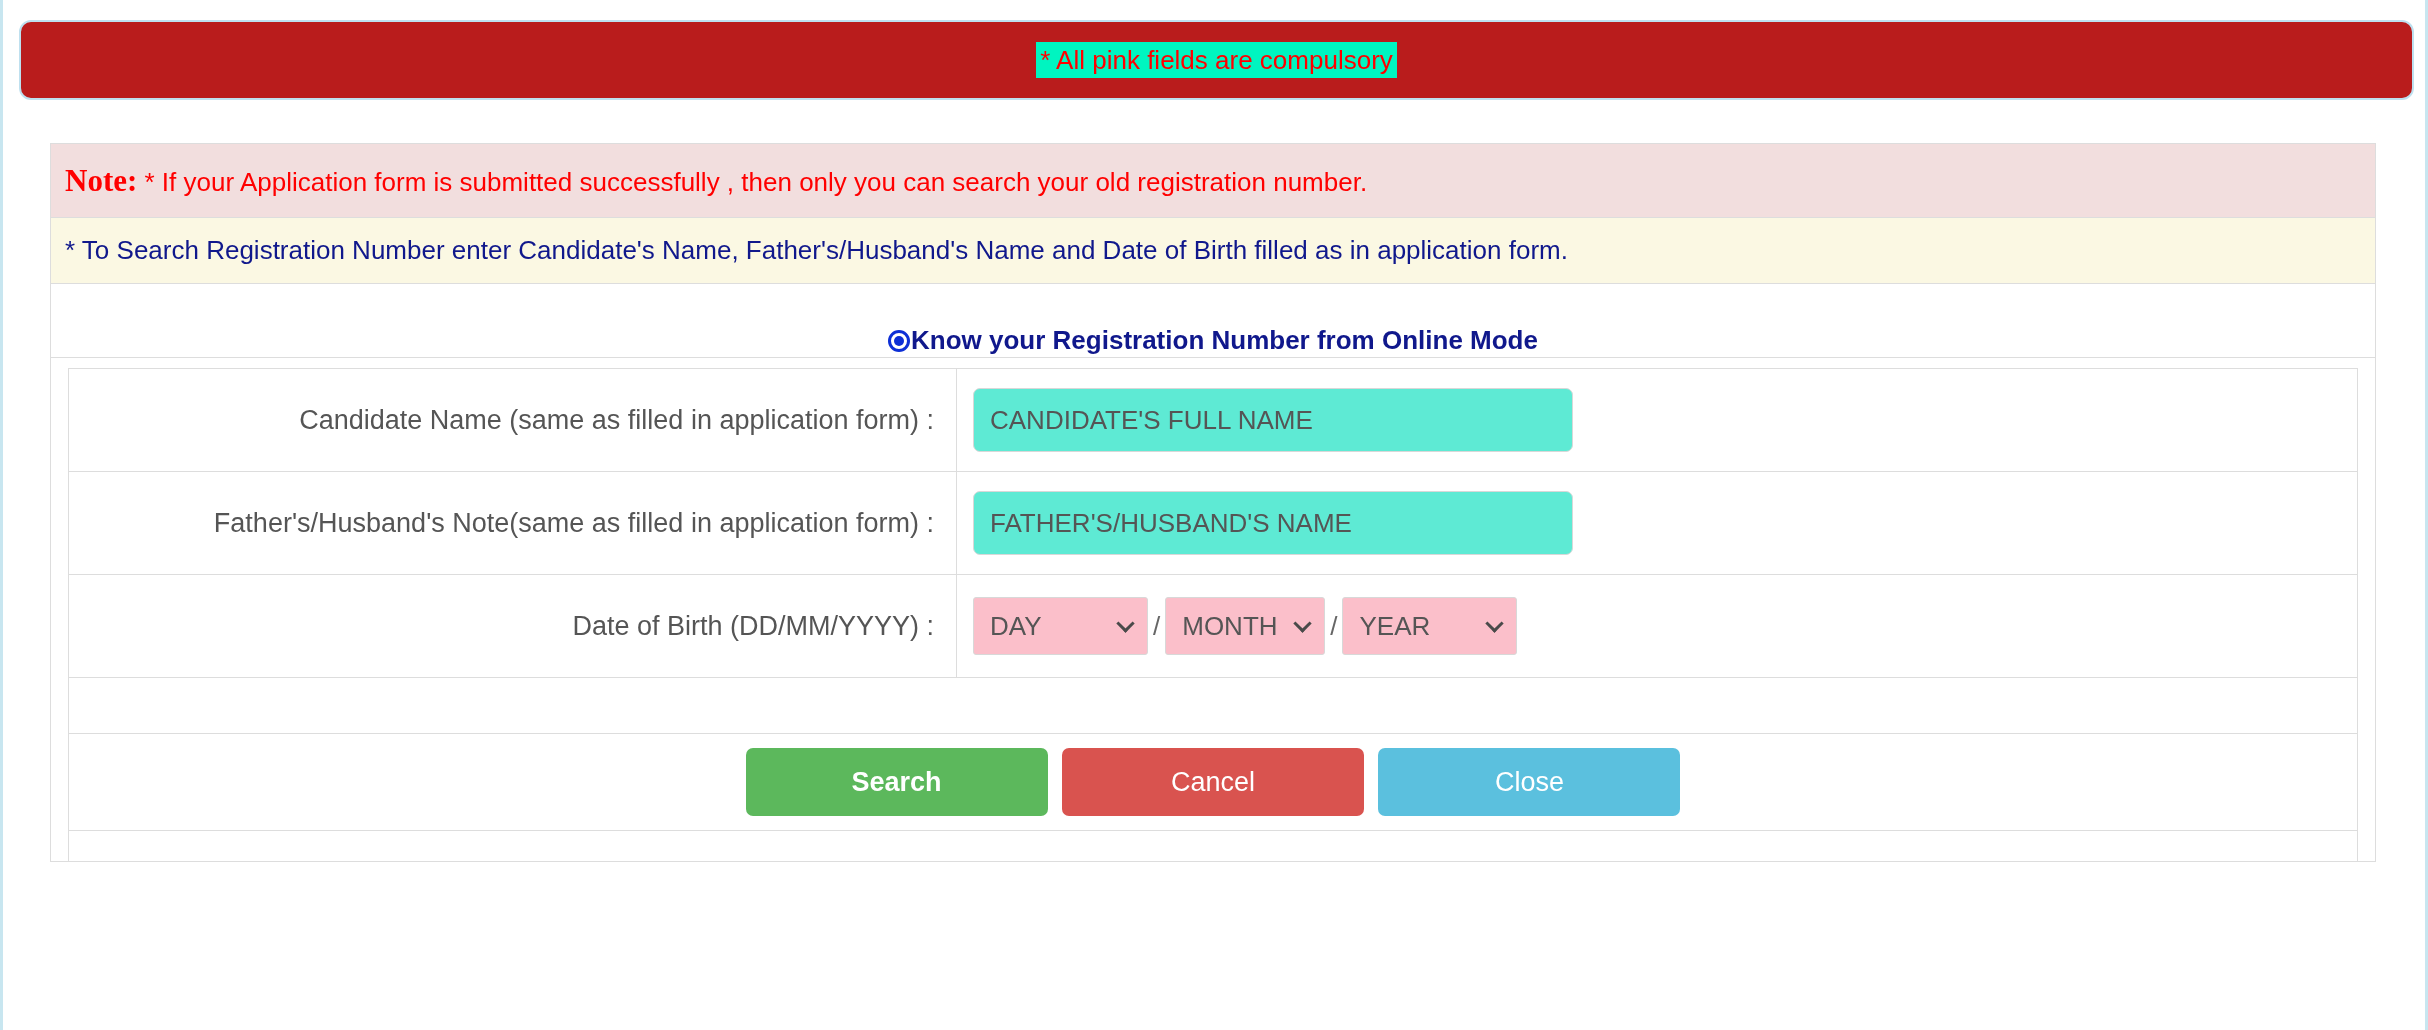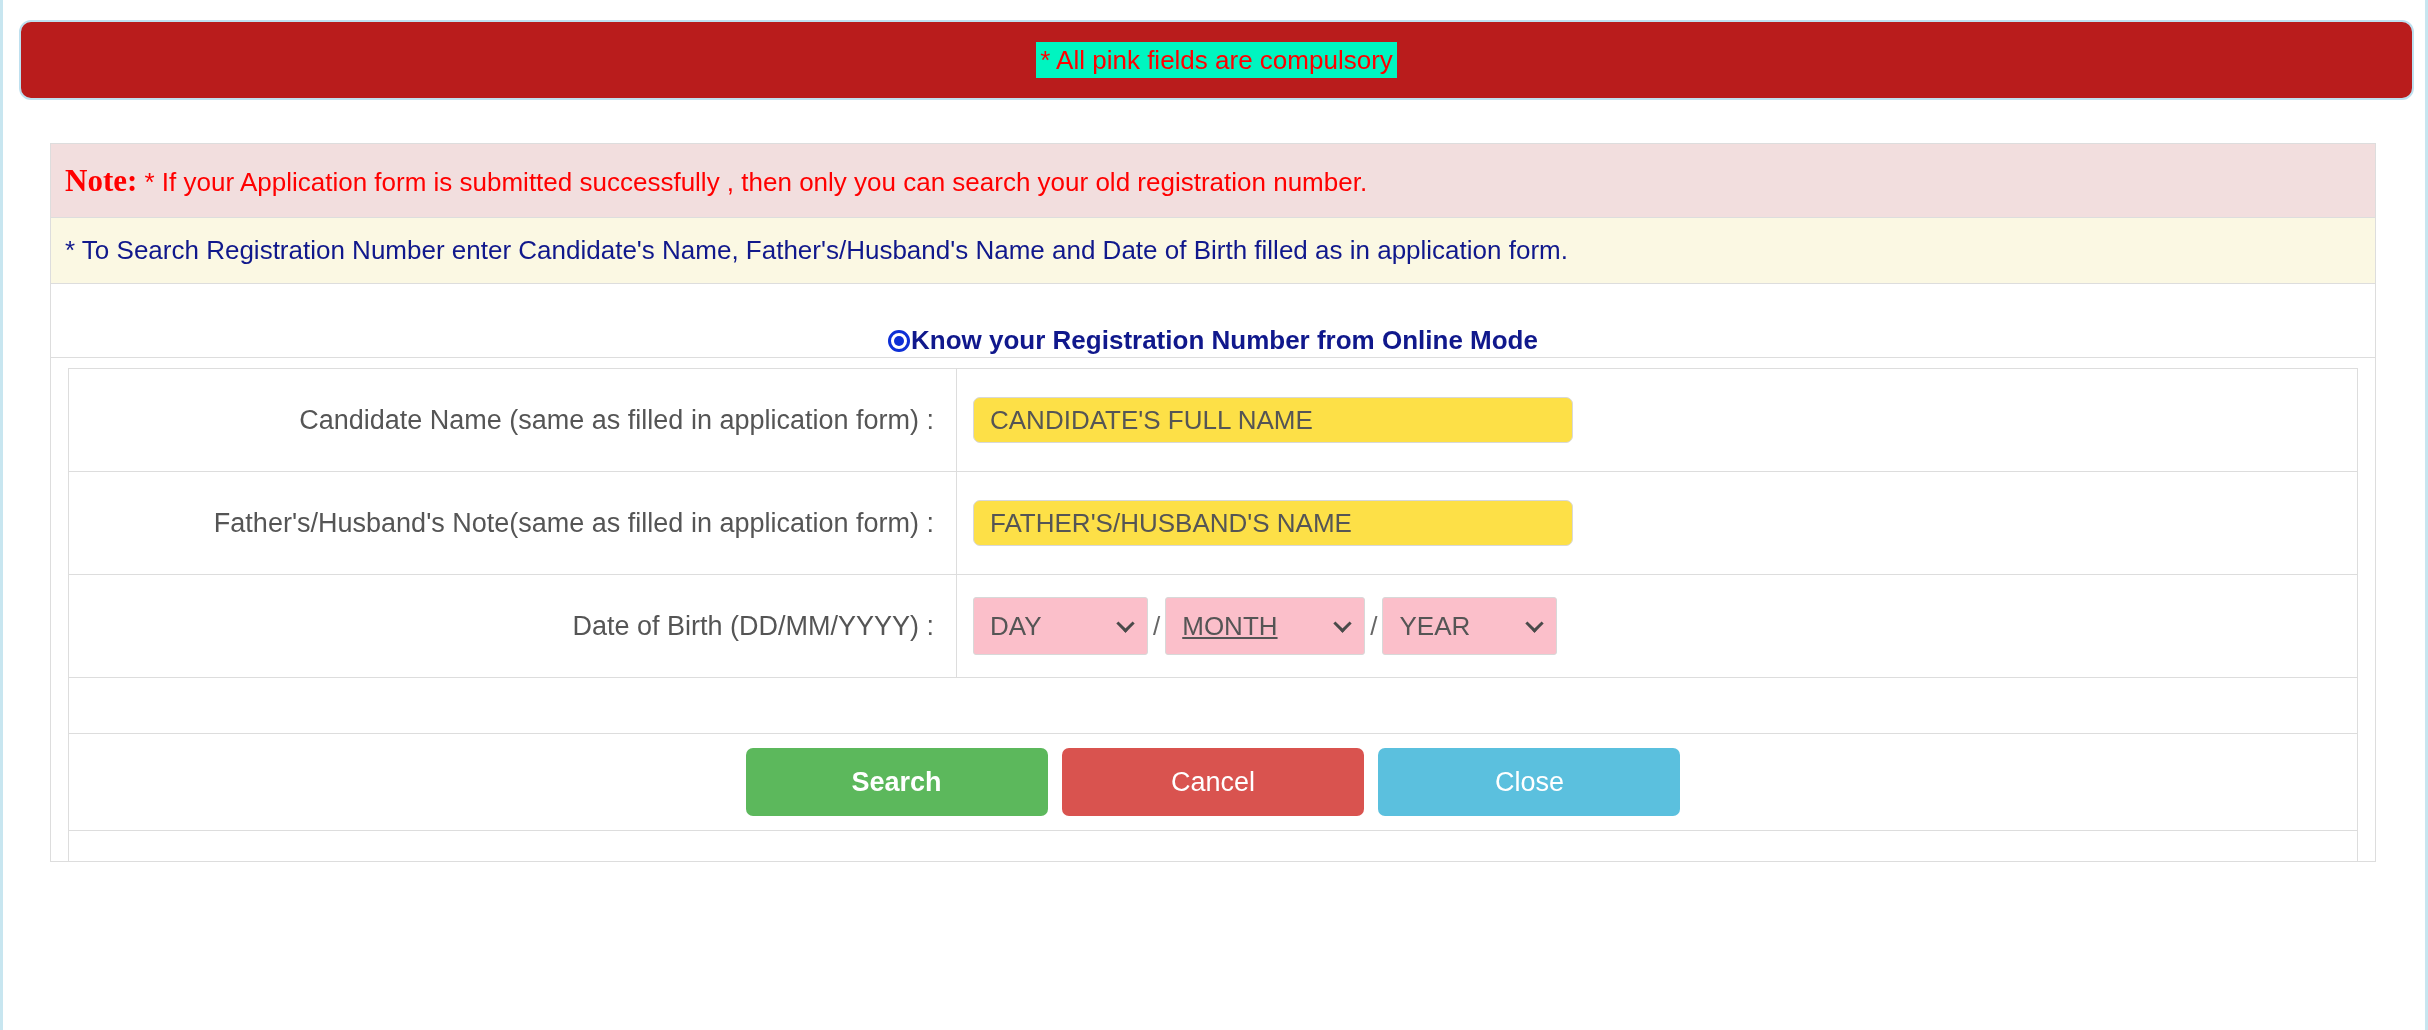--- a/index.html
+++ b/index.html
@@ -143,24 +143,24 @@
   .cell-field {
     padding-left: 16px !important;
     height: 103px;
   }
   .field-inner {
     display: flex;
     align-items: center;
   }
 
   .pink-input {
-    background: #fde047;
+    background: #5eead4;
     border: 1px solid #d8d8d8;
     border-radius: 7px;
-    height: 46px;
+    height: 64px;
     width: 600px;
     color: #555555;
     font-size: 26px;
     font-family: "Liberation Sans", sans-serif;
     padding: 0 16px;
     outline: none;
   }
   .pink-input::placeholder { color: #555555; opacity: 1; }
   .captcha-input { width: 300px; }
 
@@ -176,21 +176,21 @@
     border-radius: 3px;
     height: 58px;
     color: #555555;
     font-size: 26px;
     font-family: "Liberation Sans", sans-serif;
     padding: 0 48px 0 16px;
     outline: none;
     cursor: pointer;
   }
   .sel-day   { width: 175px; }
-  .sel-month { width: 200px; text-decoration: underline; }
+  .sel-month { width: 160px; }
   .sel-year  { width: 175px; }
   .chevron {
     position: absolute;
     right: 16px; top: 50%;
     width: 13px; height: 13px;
     margin-top: -9px;
     border-right: 3px solid #4a4a4a;
     border-bottom: 3px solid #4a4a4a;
     transform: rotate(45deg);
     pointer-events: none;

